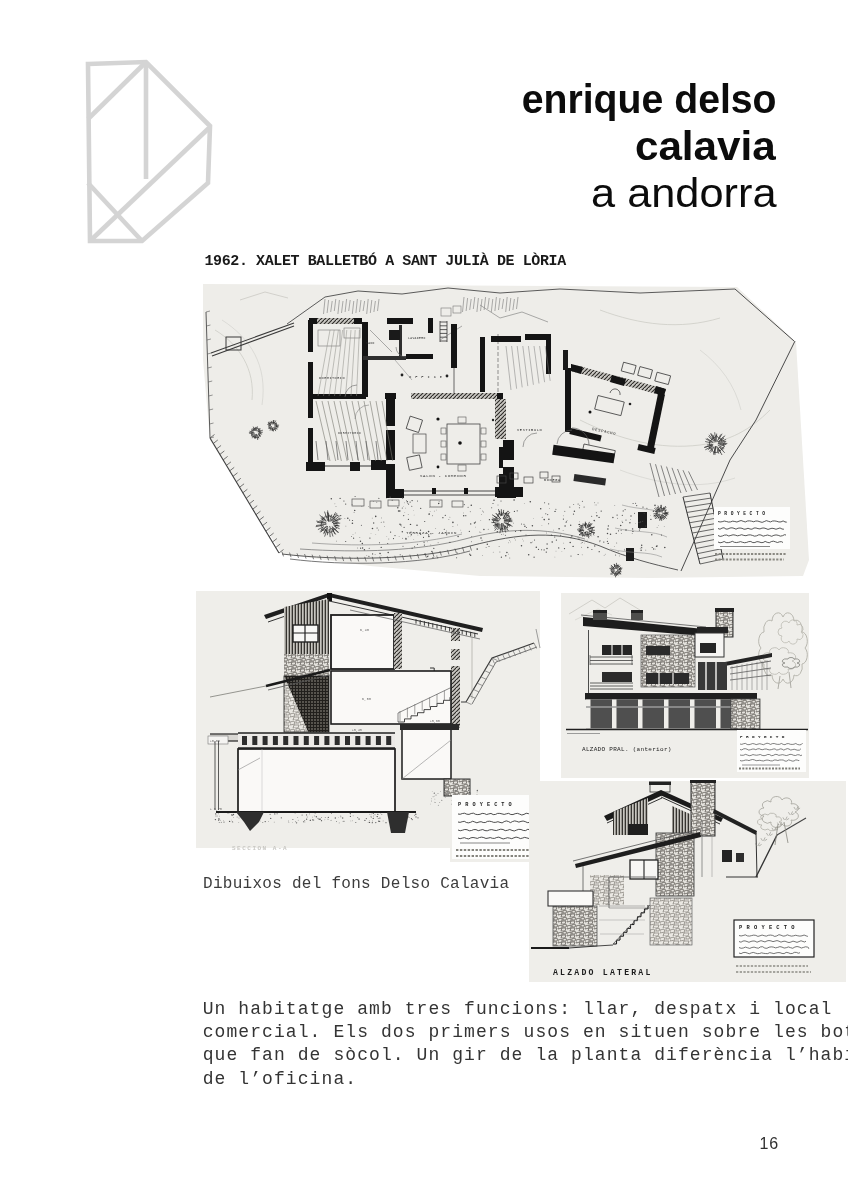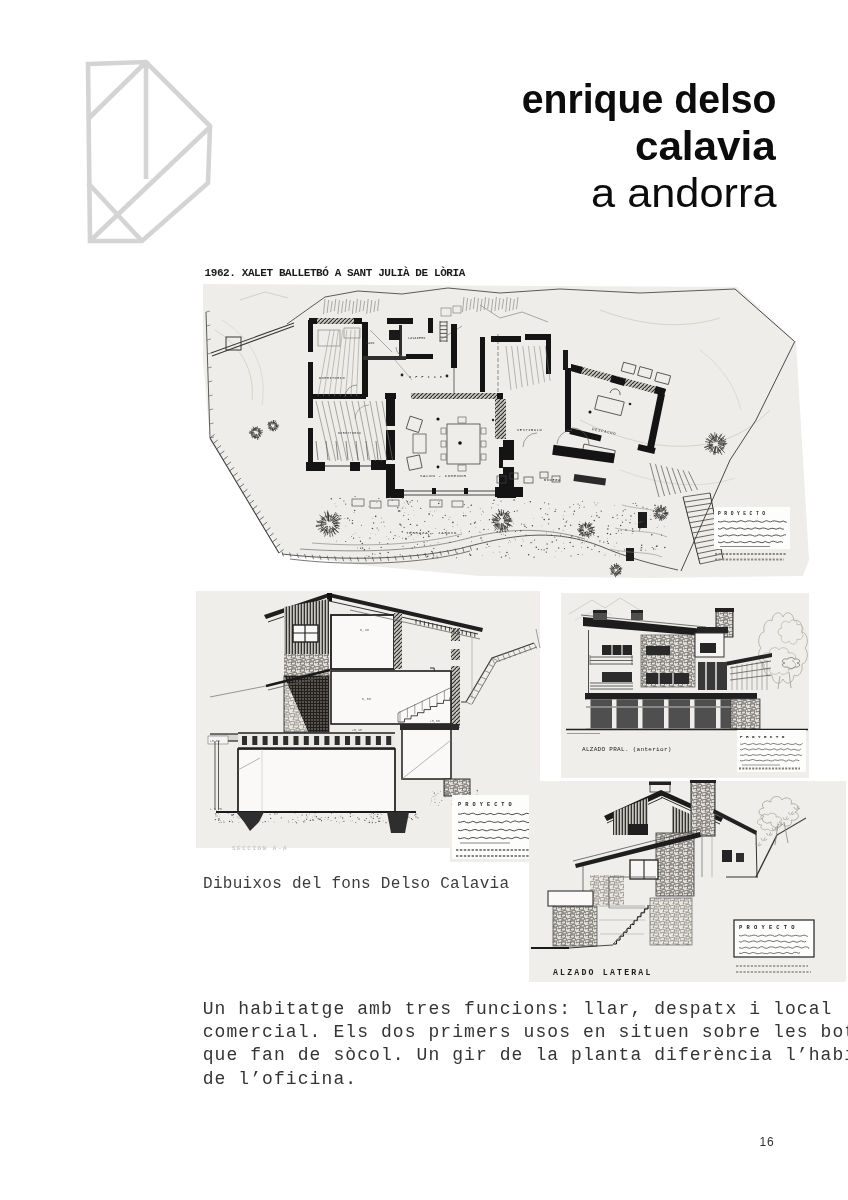--- a/index.html
+++ b/index.html
@@ -22,30 +22,30 @@
     <path d="M8 128 L62 186"></path>
   </g>
 </svg>
 
 <div class="abs ttl" style="right:71px;top:79.3px;line-height:41px;transform:scaleX(0.956);transform-origin:100% 50%;">enrique delso</div>
 
 <div class="abs ttl" style="right:72px;top:126.3px;line-height:41px;transform:scaleX(1.030);transform-origin:100% 50%;">calavia</div>
 
 <div class="abs ttl" style="right:71px;top:173.3px;line-height:41px;font-weight:normal;transform:scaleX(1.057);transform-origin:100% 50%;">a andorra</div>
 
-<div class="abs mono" style="left:204.5px;top:252.9px;font-size:11px;font-weight:bold;letter-spacing:-0.4px;color:#1a1a1a;margin-top:14px;">1962. XALET BALLETBÓ A SANT JULIÀ DE LÒRIA</div>
+<div class="abs mono" style="left:204.5px;top:252.9px;font-size:15px;font-weight:bold;letter-spacing:-0.4px;color:#1a1a1a;">1962. XALET BALLETBÓ A SANT JULIÀ DE LÒRIA</div>
 
 <div class="abs mono" style="left:203px;top:874.8px;font-size:16px;letter-spacing:0.28px;color:#3c3c3c;">Dibuixos del fons Delso Calavia</div>
 
 <div class="abs mono" style="left:202.7px;top:998.0px;font-size:18px;letter-spacing:1.08px;line-height:23.2px;color:#343434;">Un habitatge amb tres funcions: llar, despatx i local
 comercial. Els dos primers usos en situen sobre les botigues
 que fan de sòcol. Un gir de la planta diferència l’habitatge
 de l’oficina.</div>
 
-<div class="abs" style="left:759.5px;top:1135.4px;font-size:12px;letter-spacing:0.8px;color:#303030;">16</div>
+<div class="abs" style="left:759.5px;top:1135.4px;font-size:16px;letter-spacing:0.8px;color:#303030;">16</div>
 <svg class="abs" style="left:0;top:0;" width="848" height="1200" viewBox="0 0 848 1200">
 <defs>
   <pattern id="stone" width="9" height="7" patternUnits="userSpaceOnUse">
     <rect width="9" height="7" fill="#e3e1dc"></rect>
     <path d="M0 2 L4 1 L4 4 L0 5 Z M5 0 L9 1 L8 3 L5 3 Z M4 4 L8 4 L7 7 L3 7 Z" fill="none" stroke="#55524c" stroke-width="0.7"></path>
   </pattern>
   <pattern id="vhatch" width="3" height="8" patternUnits="userSpaceOnUse">
     <rect width="3" height="8" fill="#d8d6d0"></rect>
     <rect x="0.6" width="1.5" height="8" fill="#35332f"></rect>
   </pattern>

